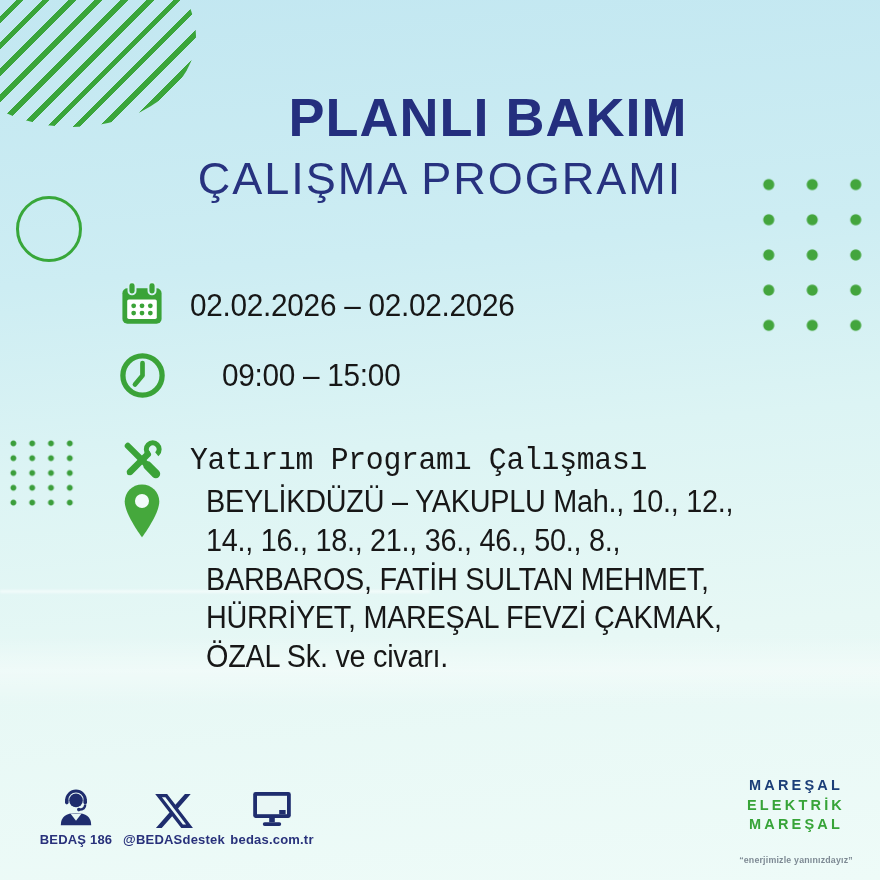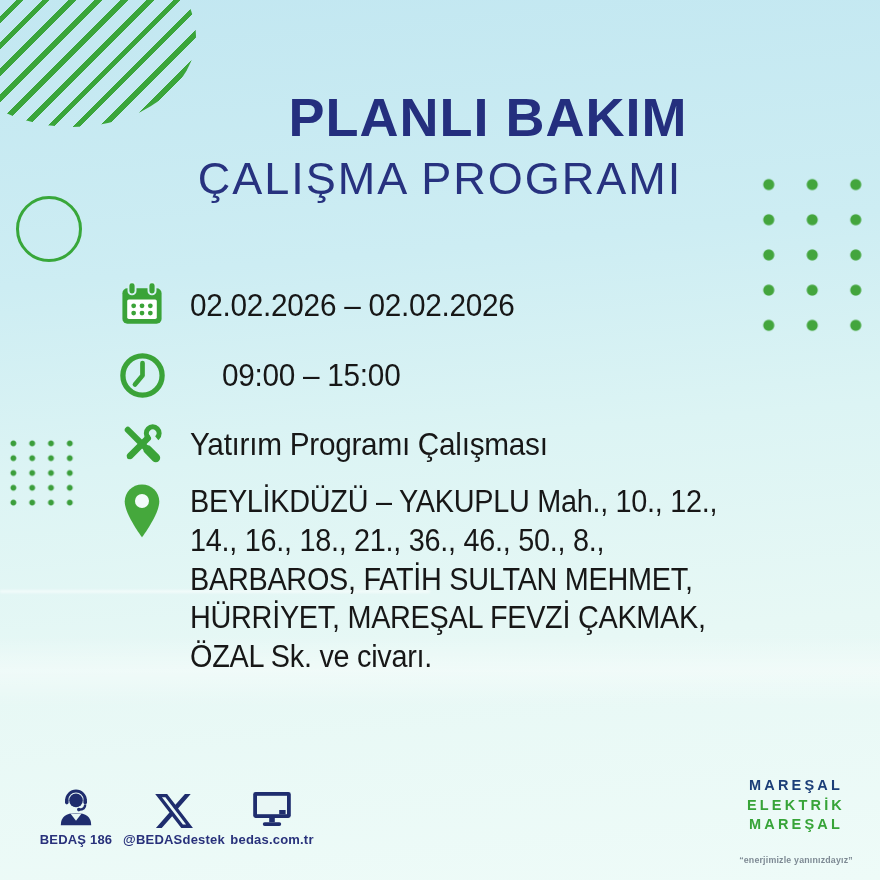--- a/index.html
+++ b/index.html
@@ -35,22 +35,22 @@
     font-size:54px;font-weight:bold;letter-spacing:1px;color:#242f7e;padding-left:48px;}
   .title2{top:153px;left:0;width:880px;text-align:center;
     font-size:45px;font-weight:500;letter-spacing:2px;color:#27327f;}
   
   .row{left:116px;display:flex;align-items:center;}
   .row .icon-box{width:52px;display:flex;justify-content:center;flex:0 0 52px;}
   .row .row-text{margin-left:22px;font-size:32px;color:#171717;letter-spacing:-0.3px;
     transform:scaleX(0.93);transform-origin:left center;white-space:nowrap;}
   .row-date{top:280px;height:50px;}
   .row-time{top:350px;height:50px;gap:32px;}
-  .row-work{top:420px;height:48px;}
-  .row-loc{top:483px;align-items:flex-start;}
+  .row-work{top:436px;height:48px;font-family:Liberation Mono, monospace;}
+  .row-loc{top:483px;align-items:flex-start;gap:16px;}
   .addr{margin-left:22px;transform:scaleX(0.93);transform-origin:left top;}
   .addr div{font-size:31px;line-height:38.8px;color:#171717;letter-spacing:-0.3px;white-space:nowrap;}
   
   .contacts{left:30px;top:780px;display:flex;gap:6px;align-items:flex-end;}
   .contact{width:92px;display:flex;flex-direction:column;align-items:center;}
   .contact .cicon{height:52px;display:flex;align-items:flex-end;justify-content:center;}
   .contact .clabel{font-size:13px;font-weight:bold;color:#28317b;
     letter-spacing:0.2px;white-space:nowrap;}
   
   .logo{left:735px;top:776px;width:122px;text-align:center;}

